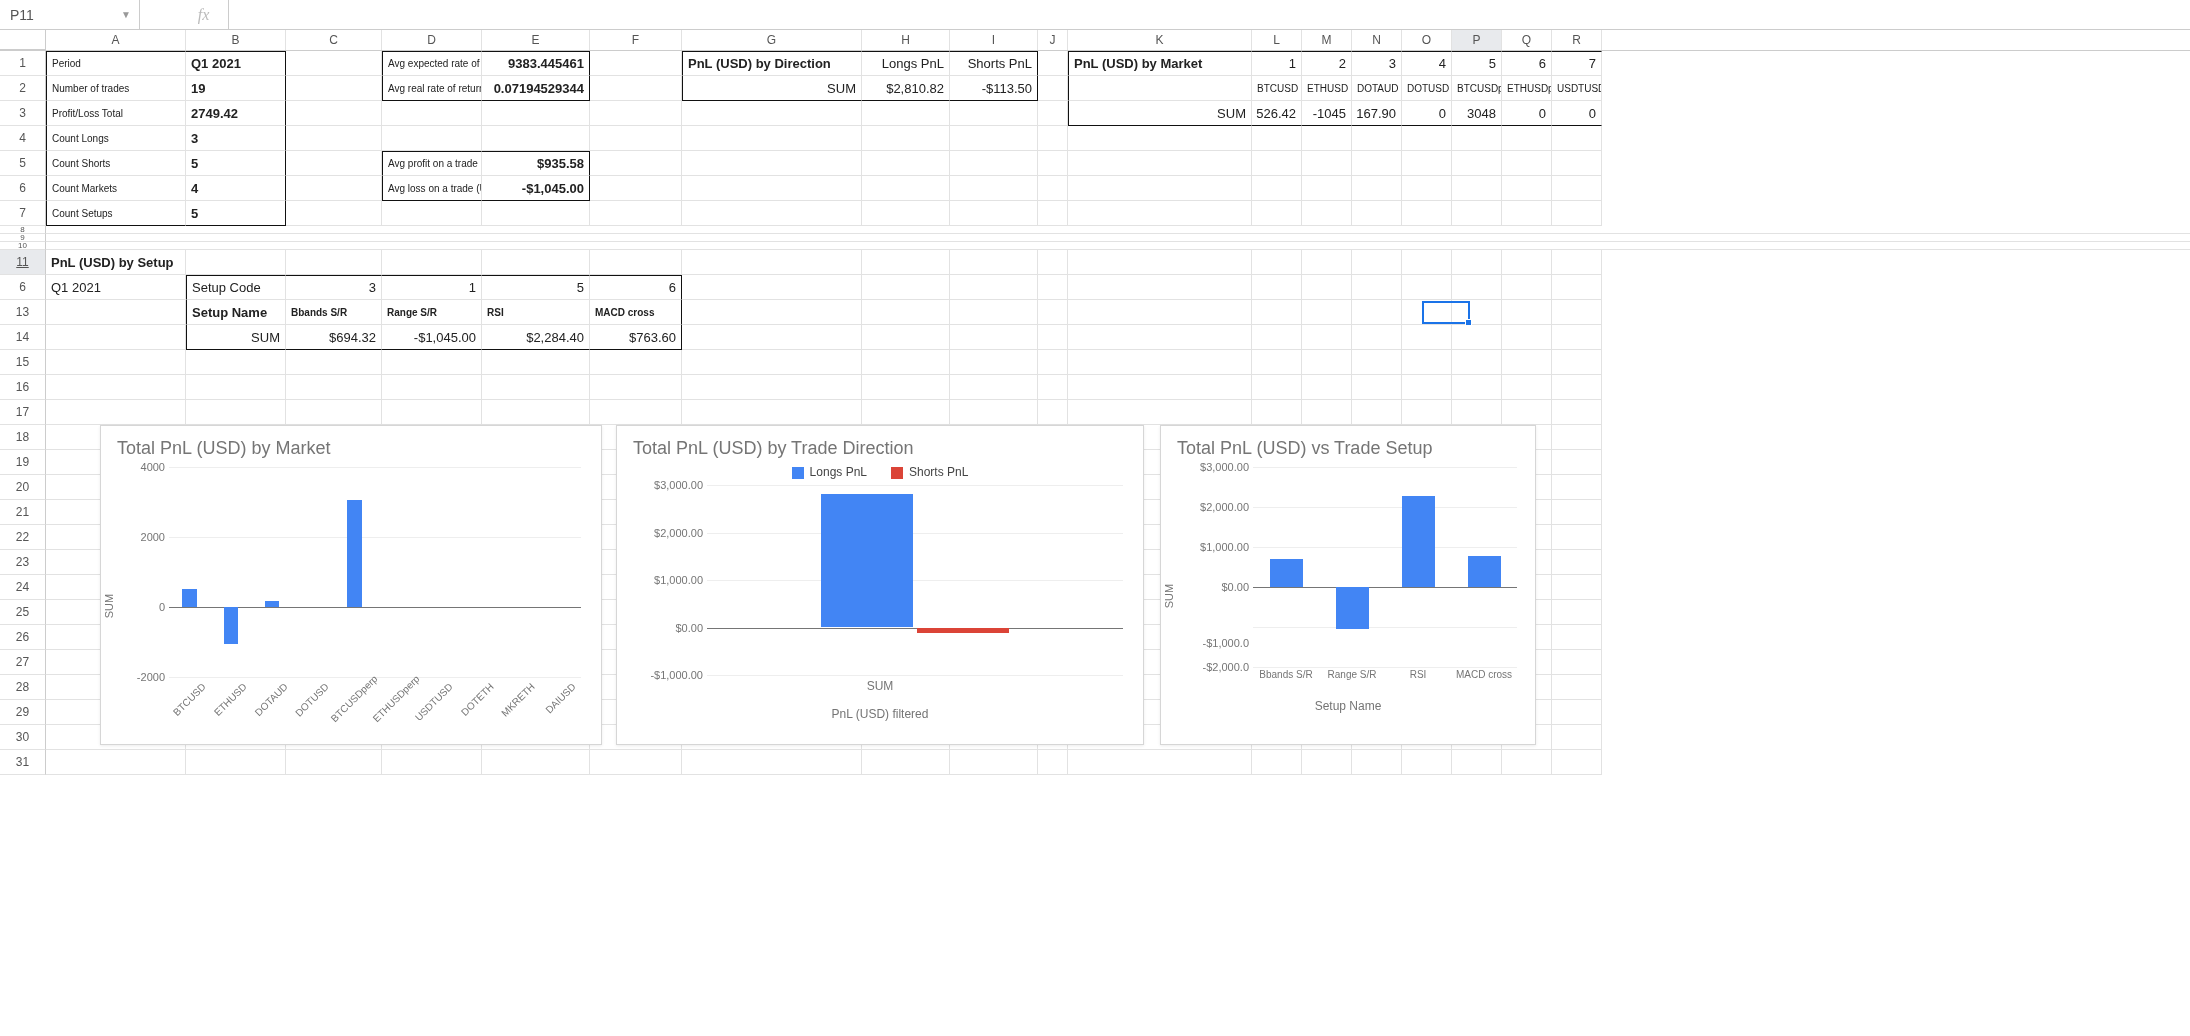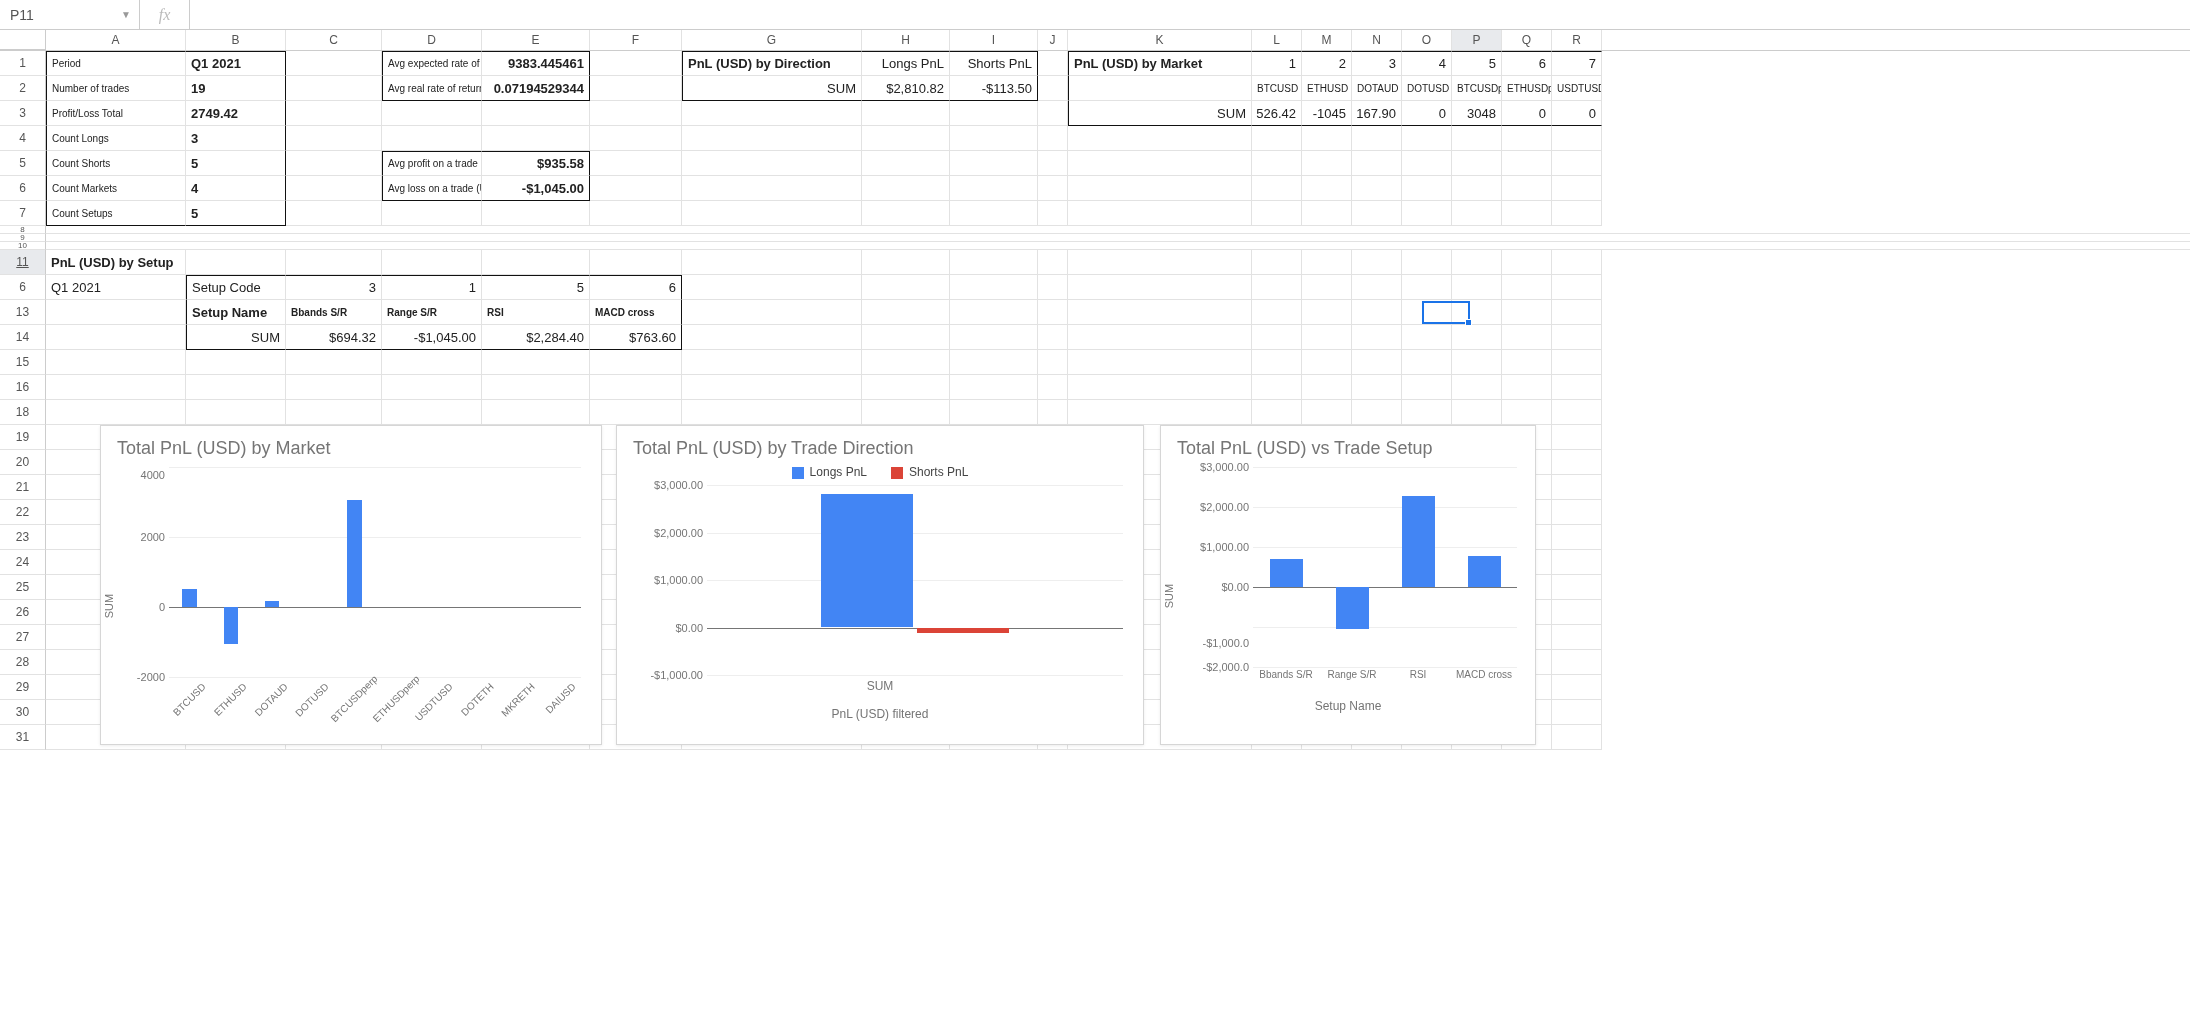--- a/index.html
+++ b/index.html
@@ -1,19 +1,19 @@
 <!DOCTYPE html>
 <html><head>
 <meta charset="utf-8">
 <style>
   * { box-sizing: border-box; }
   html, body { margin:0; padding:0; font-family: Arial, sans-serif; font-size:13px; color:#222; background:#fff; overflow:hidden; }
 
   
-  .fbar { display:flex; align-items:flex-end; height:30px; border-bottom:1px solid #ccc; background:#fff; }
+  .fbar { display:flex; align-items:flex-end; height:30px; border-bottom:1px solid #ccc; background:#fff;gap:39px; }
   .namebox { width:140px; height:100%; display:flex; align-items:center; padding:0 10px; border-right:1px solid #ccc; font-size:14px; color:#555; position:relative; }
   .namebox .caret { position:absolute; right:8px; color:#999; font-size:10px; }
   .fxlabel { width:50px; text-align:center; color:#bbb; font-style:italic; font-family:Georgia,serif; font-size:16px; border-right:1px solid #ccc; height:100%; display:flex; align-items:center; justify-content:center; }
   .fxinput { flex:1; border:none; outline:none; padding:0 8px; height:100%; font-size:14px; }
 
   
   .sheet { position:relative; width:2190px; }
   .colheaders { display:flex; border-bottom:1px solid #ccc; background:#fff; }
   .rowhdr-spacer { width:46px; border-right:1px solid #ccc; border-bottom:1px solid #ccc; background:#fff; }
   .ch { border-right:1px solid #e2e2e2; text-align:center; font-size:12px; color:#555; padding:3px 0; background:#fff; }
@@ -386,20 +386,41 @@
           <div class="cell cK"></div>
           <div class="cell cL"></div>
           <div class="cell cM"></div>
           <div class="cell cN"></div>
           <div class="cell cO"></div>
           <div class="cell cP"></div>
           <div class="cell cQ"></div>
           <div class="cell cR"></div>
         </div>
         <div class="row">
+          <div class="rh">17</div>
+          <div class="cell cA"></div>
+          <div class="cell cB"></div>
+          <div class="cell cC"></div>
+          <div class="cell cD"></div>
+          <div class="cell cE"></div>
+          <div class="cell cF"></div>
+          <div class="cell cG"></div>
+          <div class="cell cH"></div>
+          <div class="cell cI"></div>
+          <div class="cell cJ"></div>
+          <div class="cell cK"></div>
+          <div class="cell cL"></div>
+          <div class="cell cM"></div>
+          <div class="cell cN"></div>
+          <div class="cell cO"></div>
+          <div class="cell cP"></div>
+          <div class="cell cQ"></div>
+          <div class="cell cR"></div>
+        </div>
+        <div class="row">
           <div class="rh">18</div>
           <div class="cell cA"></div>
           <div class="cell cB"></div>
           <div class="cell cC"></div>
           <div class="cell cD"></div>
           <div class="cell cE"></div>
           <div class="cell cF"></div>
           <div class="cell cG"></div>
           <div class="cell cH"></div>
           <div class="cell cI"></div>
@@ -692,21 +713,21 @@
 
   <div class="sel-box" style="left:1422px; top:271px; width:48px; height:23px;">
     <div class="sel-handle"></div>
   </div>
 
   <div class="chart" style="left:100px; top:395px; width:502px; height:320px;padding-left:16px;">
     <div class="chart-title">Total PnL (USD) by Market</div>
     <div class="ylab-vert" style="top:180px;">SUM</div>
     <div class="plot" id="plot0" style="height:210px; margin-left:52px; margin-right:4px; margin-top:8px;">
         <div class="grid-v" style="top: 0px;"></div>
-        <div class="axis-tick" style="right: 418px; top: -6px; left: -74px; position: absolute; width: 70px; text-align: right; margin-top: 8px;">4000</div>
+        <div class="axis-tick" style="right: 418px; top: -6px; left: -74px; position: absolute; width: 70px; text-align: right;">4000</div>
         <div class="grid-v" style="top: 70px;"></div>
         <div class="axis-tick" style="right: 418px; top: 64px; left: -74px; position: absolute; width: 70px; text-align: right;">2000</div>
         <div class="baseline" style="top: 140px;"></div>
         <div class="axis-tick" style="right: 418px; top: 134px; left: -74px; position: absolute; width: 70px; text-align: right;">0</div>
         <div class="grid-v" style="top: 210px;"></div>
         <div class="axis-tick" style="right: 418px; top: 204px; left: -74px; position: absolute; width: 70px; text-align: right;">-2000</div>
         <div class="bar" style="background: rgb(66, 133, 244); width: 14.42px; left: 13.39px; top: 121.575px; height: 18.4247px;"></div>
         <div class="bar" style="background: rgb(66, 133, 244); width: 14.42px; left: 54.59px; top: 140px; height: 36.575px;"></div>
         <div class="bar" style="background: rgb(66, 133, 244); width: 14.42px; left: 95.79px; top: 134.124px; height: 5.8765px;"></div>
         <div class="bar" style="background: rgb(66, 133, 244); width: 14.42px; left: 136.99px; top: 140px; height: 0px;"></div>

